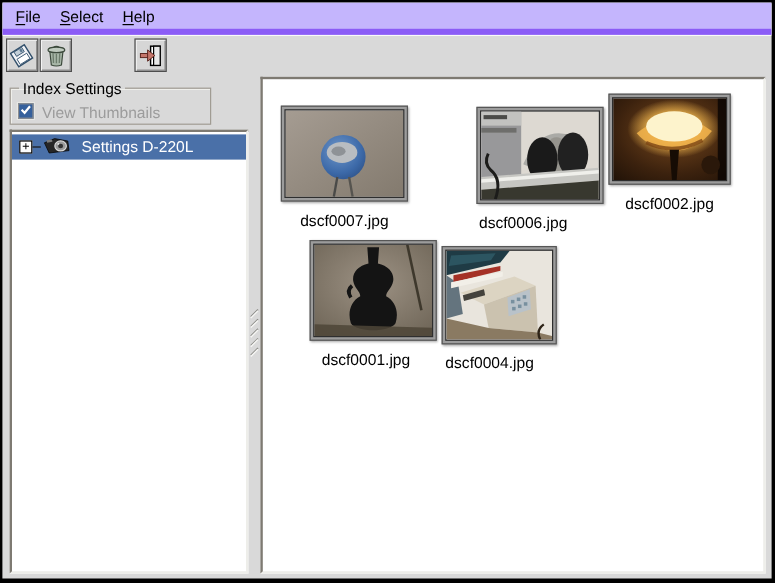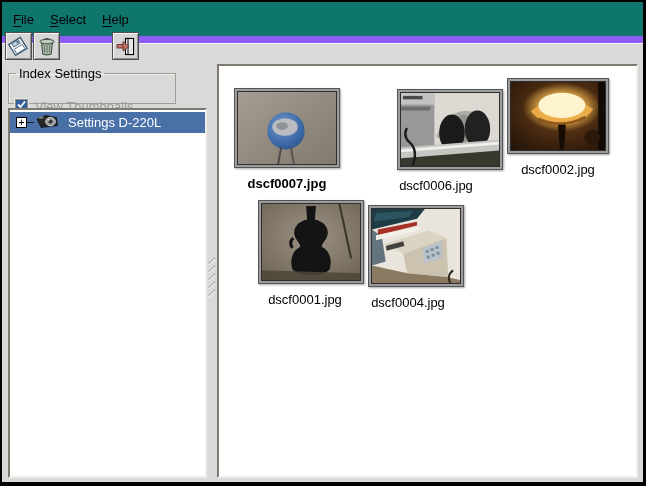--- a/index.html
+++ b/index.html
@@ -8,24 +8,24 @@
 
   .window {
     position:relative; width:646px; height:486px;
     background:#d9d9d9;
     border:solid #000; border-width:2px 3px 4px 2px;
     overflow:hidden;
   }
 
   
   .menubar {
-    position:absolute; left:0; top:0; right:0; height:41px;
+    position:absolute; left:0; top:0; right:0; height:27px;
     display:flex; align-items:center; padding-left:3px;
-    background:#0f766e;
-    border-bottom:7px solid #8b5cf6;
+    background:#c4b5fd;
+    border-bottom:5px solid #8b5cf6;
     box-shadow:0 1px 0 rgba(255,255,255,.85);
   }
   .menu-item { padding:4px 8px; cursor:default; }
   .accel { text-decoration:underline; text-underline-offset:2px; }
 
   
   .tb-btn {
     position:absolute; top:30px; width:27px; height:28px;
     background:#d6d6d6; border:1px solid #4e4e4e;
     box-shadow:inset 1px 1px 0 #f4f4f4, inset -1px -1px 0 #8e8e8e;
@@ -34,21 +34,21 @@
   .tb-btn svg { display:block; }
 
   
   fieldset.index-frame {
     position:absolute; left:6px; top:64px; width:168px; height:38px;
     border:1px solid #a09c93;
     box-shadow:inset 1px 1px 0 #efefeb;
     padding:2px 0 0 6px;
   }
   fieldset.index-frame legend { padding:0 3px; margin-left:1px; color:#000; }
-  .check-row { display:flex; gap:7px; margin-top:16px; }
+  .check-row { display:flex; gap:7px; margin-top:3px; }
   .checkbox {
     width:13px; height:13px; background:#35609c;
     border:1px solid #8e8e8e; box-shadow:0 0 0 1px #e8e8e4;
     display:flex; align-items:center; justify-content:center;
   }
   .check-label { color:#9c9c9c; }
 
   .treeview {
     position:absolute; left:6px; top:106px; width:199px; height:370px;
     background:#fff;
@@ -172,21 +172,21 @@
         <path d="M1,34 L7,28" stroke="#8a8a86"></path>
           <path d="M1,35 L7,29" stroke="#f6f6f4"></path>
         <path d="M1,42 L7,36" stroke="#8a8a86"></path>
           <path d="M1,43 L7,37" stroke="#f6f6f4"></path>
       </g>
     </svg>
   </div>
 
   <div class="right-panel">
 
-    <div class="thumb-cell" style="left:15px; top:22px; width:106px;font-weight:bold;">
+    <div class="thumb-cell" style="left:15px; top:22px; width:106px;">
       <span class="thumb-frame">
         <svg width="100" height="74" viewBox="0 0 100 74" preserveAspectRatio="none">
           <defs>
             <linearGradient id="t1bg" x1="0" y1="0" x2="1" y2="1">
               <stop offset="0" stop-color="#a59c92"></stop>
                 <stop offset="1" stop-color="#837a6e"></stop>
             </linearGradient>
             <radialGradient id="t1ball" cx=".4" cy=".35" r=".85">
               <stop offset="0" stop-color="#6f97c9"></stop>
                 <stop offset=".6" stop-color="#3c69a8"></stop>

